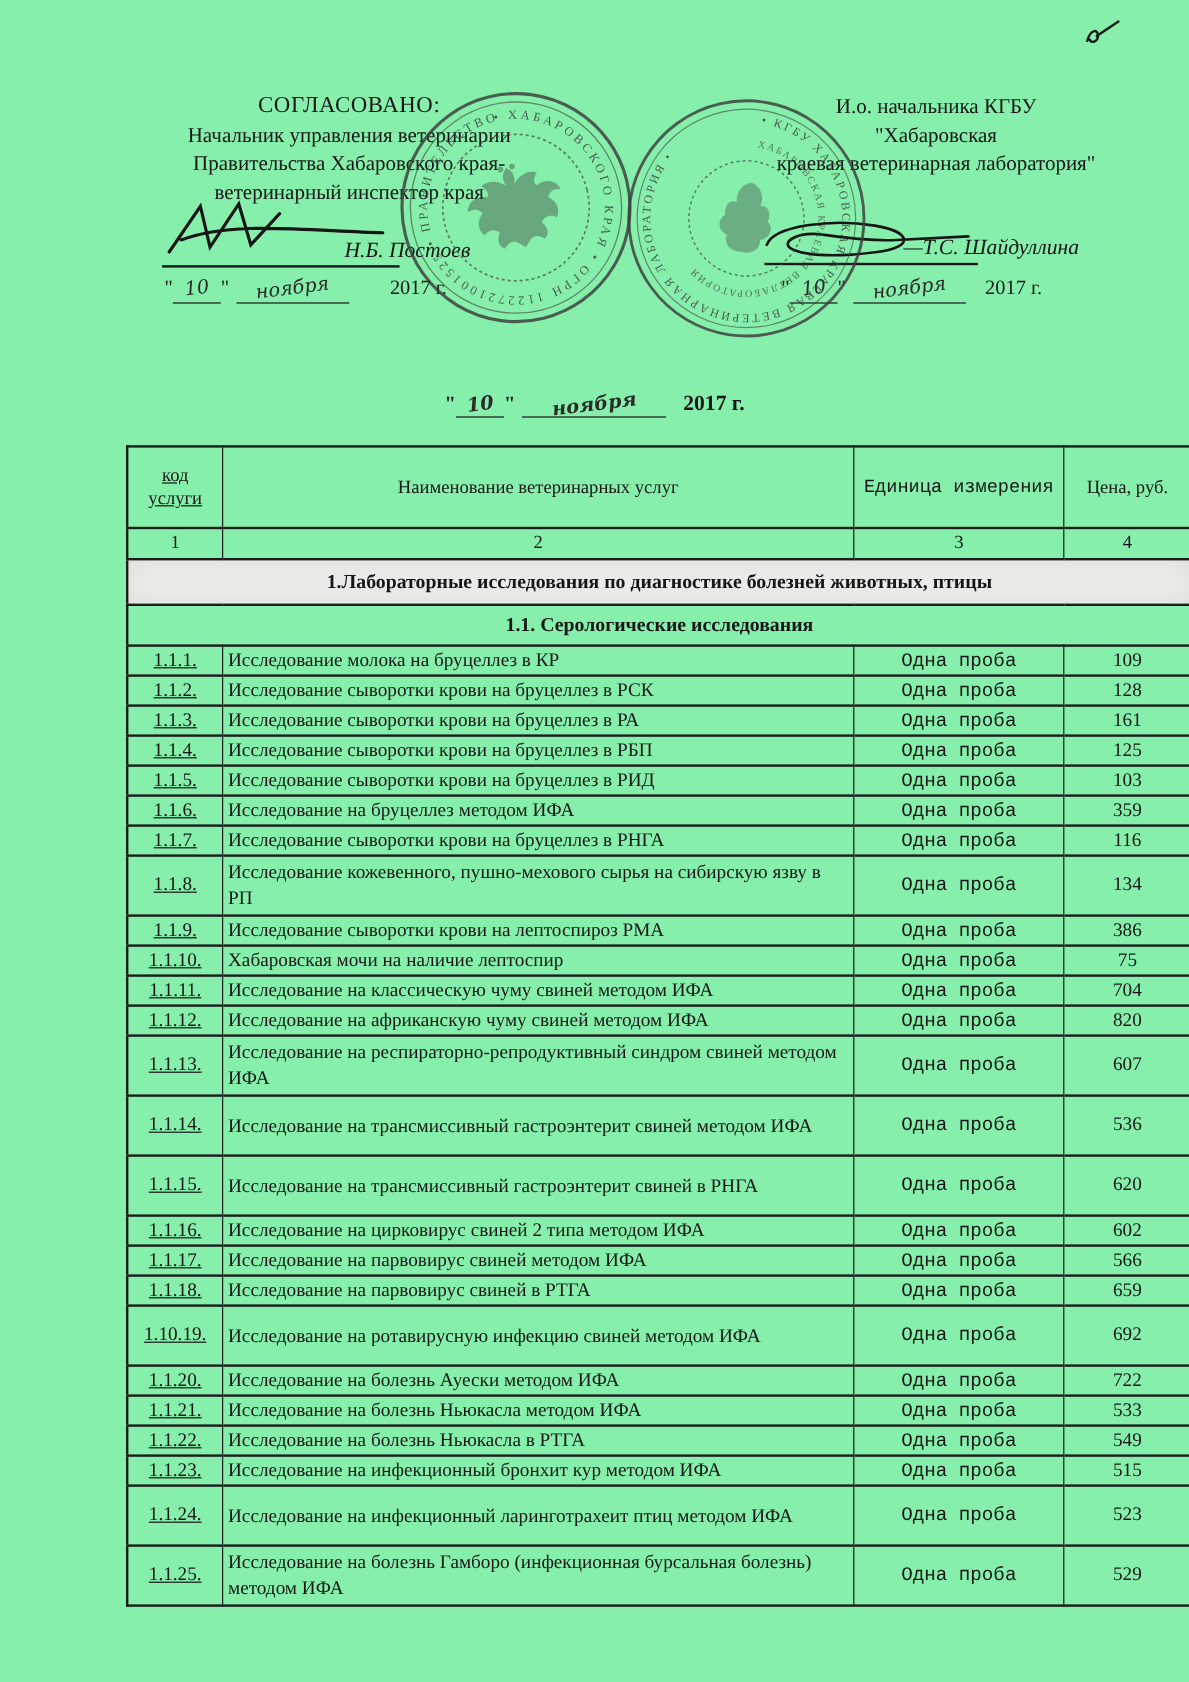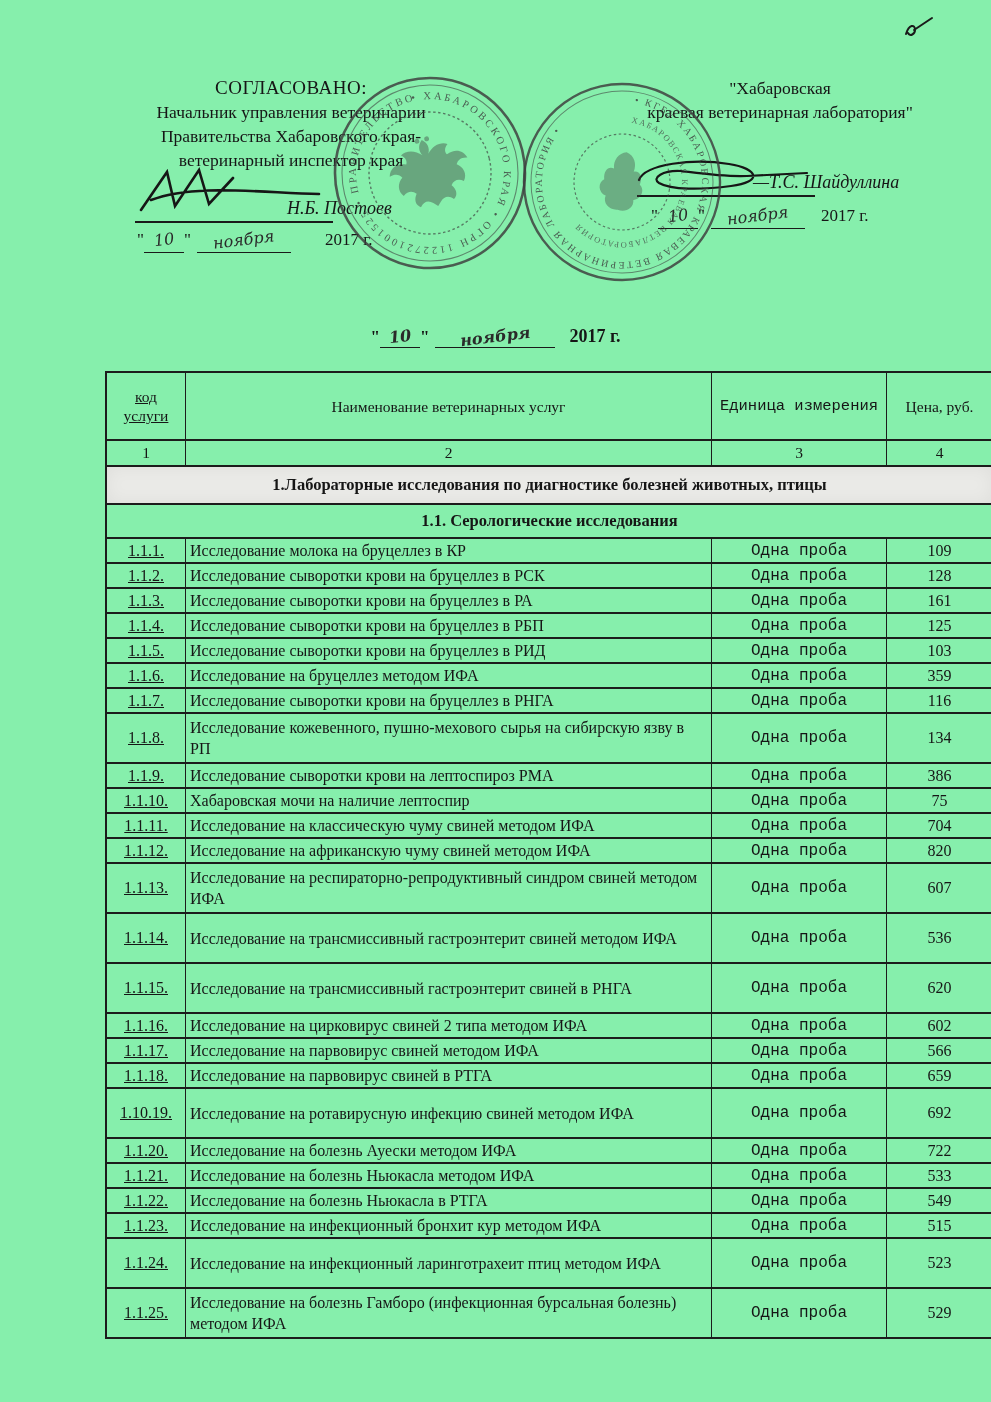--- a/index.html
+++ b/index.html
@@ -89,20 +89,21 @@
         </svg>
         <span class="sig-name">Н.Б. Постоев</span>
         <span class="sig-line"></span>
       </div>
       <div class="date-row">
         <span class="q">"</span><span class="day"><span class="hand">10</span></span><span class="q">"</span><span class="month"><span class="hand">ноября</span></span><span class="year">2017 г.</span>
       </div>
     </div>
 
     <div class="approval right-approval">
+      <div>И.о. начальника КГБУ</div>
       <div>"Хабаровская</div>
       <div>краевая ветеринарная лаборатория"</div>
       <div style="height:24px"></div>
       <div class="sig-zone">
         <svg class="sig-svg" style="left:46px;top:8px;" width="180" height="42" viewBox="0 0 180 42">
           <path d="M8,24 C14,8 62,2 98,8 C128,13 132,26 100,30 C70,34 40,34 28,27 C20,22 32,14 50,15 C74,18 94,21 116,20 L176,17" stroke="#161616" stroke-width="2.2" fill="none" stroke-linecap="round"></path>
         </svg>
         <span class="sig-name"><span>—</span><span>Т.С. Шайдуллина</span></span>
         <span class="sig-line"></span>
       </div>

